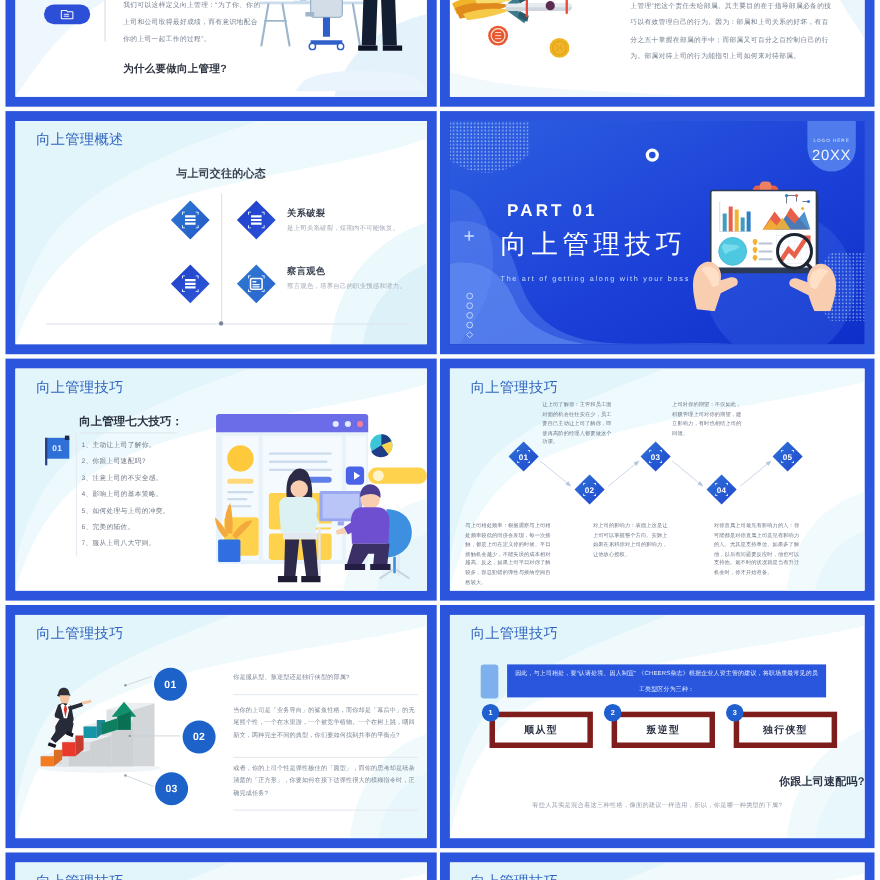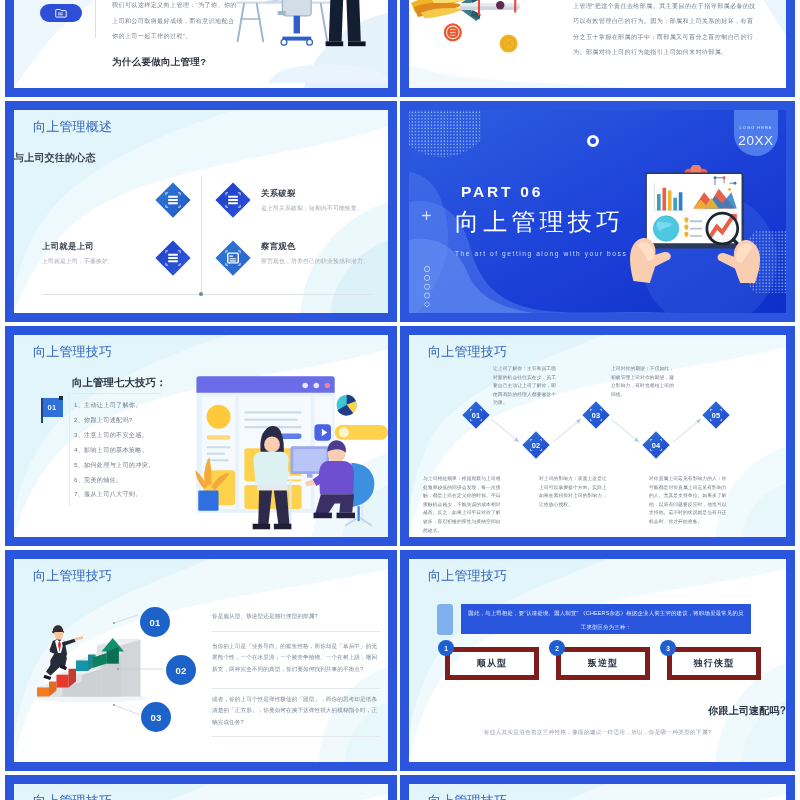--- a/index.html
+++ b/index.html
@@ -24,21 +24,21 @@
 .s1-icon{position:absolute;left:26px;top:119px;width:42px;height:18px;background:#2d4fd7;border-radius:9px;display:flex;align-items:center;justify-content:center;}
 .s1-vline{position:absolute;left:81px;top:104px;width:1px;height:49px;background:#dadfe6;}
 .s1-para{position:absolute;left:98px;top:112px;width:126px;font-size:6.1px;line-height:15.6px;color:#737e8e;letter-spacing:.35px;}
 .s1-q{position:absolute;left:98px;top:171px;font-size:9.6px;font-weight:700;color:#2e3440;letter-spacing:.2px;}
 .s1-illus{position:absolute;left:222px;top:94px;}
 
 .s2-para{position:absolute;left:164px;top:113px;width:183px;font-size:6.1px;line-height:15.3px;color:#737e8e;letter-spacing:.35px;}
 .s2-illus{position:absolute;left:2px;top:104px;}
 
 .ov-title{left:19px;top:8px;font-size:13px;}
-.ov-head{position:absolute;left:0;right:0;top:41px;font-size:10px;font-weight:700;color:#3b4252;letter-spacing:.2px;}
+.ov-head{position:absolute;left:0;right:0;top:41px;text-align:center;font-size:10px;font-weight:700;color:#3b4252;letter-spacing:.2px;}
 .ov-vdiv{position:absolute;left:187px;top:66px;width:1px;height:118px;background:#dde3ea;}
 .ov-hdiv{position:absolute;left:28px;top:184px;width:330px;height:1px;background:#dde3ea;}
 .ov-dot{position:absolute;left:185px;top:182px;width:4px;height:4px;border-radius:50%;background:#7a8599;}
 .ov-cell{position:absolute;width:108px;}
 .ov-name{font-size:8.4px;font-weight:700;color:#3a4250;letter-spacing:.3px;margin-bottom:4px;}
 .ov-desc{font-size:5.8px;line-height:11.5px;color:#a2a9b5;letter-spacing:.2px;}
 .ovc1{left:28px;top:78px;}
 .ovc3{left:28px;top:131px;}
 .ovc2{left:247px;top:78px;}
 .ovc4{left:247px;top:131px;}
@@ -262,24 +262,20 @@
               <linearGradient id="Gb" x1="0" y1="0" x2="1" y2="1">
                 <stop offset="0" stop-color="#1f3fc9"></stop>
                 <stop offset="1" stop-color="#2b52d8"></stop>
               </linearGradient>
             </defs>
             <path d="M24 0.5 L37.5 14 L30.5 14 L30.5 17.8 L17.5 17.8 L17.5 14 L10.5 14 Z M47.5 24 L34 37.5 L34 30.5 L30.2 30.5 L30.2 17.5 L34 17.5 L34 10.5 Z M24 47.5 L10.5 34 L17.5 34 L17.5 30.2 L30.5 30.2 L30.5 34 L37.5 34 Z M0.5 24 L14 10.5 L14 17.5 L17.8 17.5 L17.8 30.5 L14 30.5 L14 37.5 Z M15 15 L33 15 L33 33 L15 33 Z" fill="url(#Gb)"></path>
             <path d="M17.6 19.6h12.8M17.6 24h12.8M17.6 28.4h12.8" stroke="#ffffff" stroke-width="2.7" stroke-linecap="butt"></path>
           </svg>
         </div>
 
-  <div class="ov-cell ovc3">
-   <div class="ov-name">上司就是上司</div>
-   <div class="ov-desc">上司就是上司，不要嫉妒。</div>
-  </div>
   <div class="ov-ic ovi3">
           <svg class="mv" viewBox="0 0 48 48" aria-hidden="true">
             <defs>
               <linearGradient id="Gc" x1="0" y1="0" x2="1" y2="1">
                 <stop offset="0" stop-color="#1f3fc9"></stop>
                 <stop offset="1" stop-color="#2f5ad8"></stop>
               </linearGradient>
             </defs>
             <path d="M24 0.5 L37.5 14 L30.5 14 L30.5 17.8 L17.5 17.8 L17.5 14 L10.5 14 Z M47.5 24 L34 37.5 L34 30.5 L30.2 30.5 L30.2 17.5 L34 17.5 L34 10.5 Z M24 47.5 L10.5 34 L17.5 34 L17.5 30.2 L30.5 30.2 L30.5 34 L37.5 34 Z M0.5 24 L14 10.5 L14 17.5 L17.8 17.5 L17.8 30.5 L14 30.5 L14 37.5 Z M15 15 L33 15 L33 33 L15 33 Z" fill="url(#Gc)"></path>
             <path d="M17.6 19.6h12.8M17.6 24h12.8M17.6 28.4h12.8" stroke="#ffffff" stroke-width="2.7" stroke-linecap="butt"></path>
@@ -363,21 +359,21 @@
       <circle cx="5" cy="16" r="3.3" fill="none" stroke="#cfe0fb" stroke-width="1"></circle>
       <circle cx="5" cy="27" r="3.3" fill="none" stroke="#cfe0fb" stroke-width="1"></circle>
       <circle cx="5" cy="38" r="3.3" fill="none" stroke="#cfe0fb" stroke-width="1"></circle>
       <path d="M5 45.5 L8.4 49 L5 52.5 L1.6 49 Z" fill="none" stroke="#cfe0fb" stroke-width="1"></path>
     </svg>
   </div>
   <div class="pt-badge">
     <div class="pt-logo">LOGO HERE</div>
     <div class="pt-year">20XX</div>
   </div>
-  <div class="pt-part">PART 06</div>
+  <div class="pt-part">PART 01</div>
   <div class="pt-title">向上管理技巧</div>
   <div class="pt-sub">The art of getting along with your boss</div>
   <div class="pt-illus">
    <svg viewBox="0 0 150 130" width="136" height="118">
 
      <rect x="62" y="4" width="26" height="14" rx="5" fill="#e7614a"></rect>
      <circle cx="75" cy="5" r="6" fill="#f08060"></circle>
 
      <rect x="22" y="12" width="106" height="80" rx="2" fill="#2b3b55"></rect>
      <rect x="20" y="9" width="106" height="78" rx="2" fill="#ffffff" stroke="#2b3b55" stroke-width="1.6"></rect>

